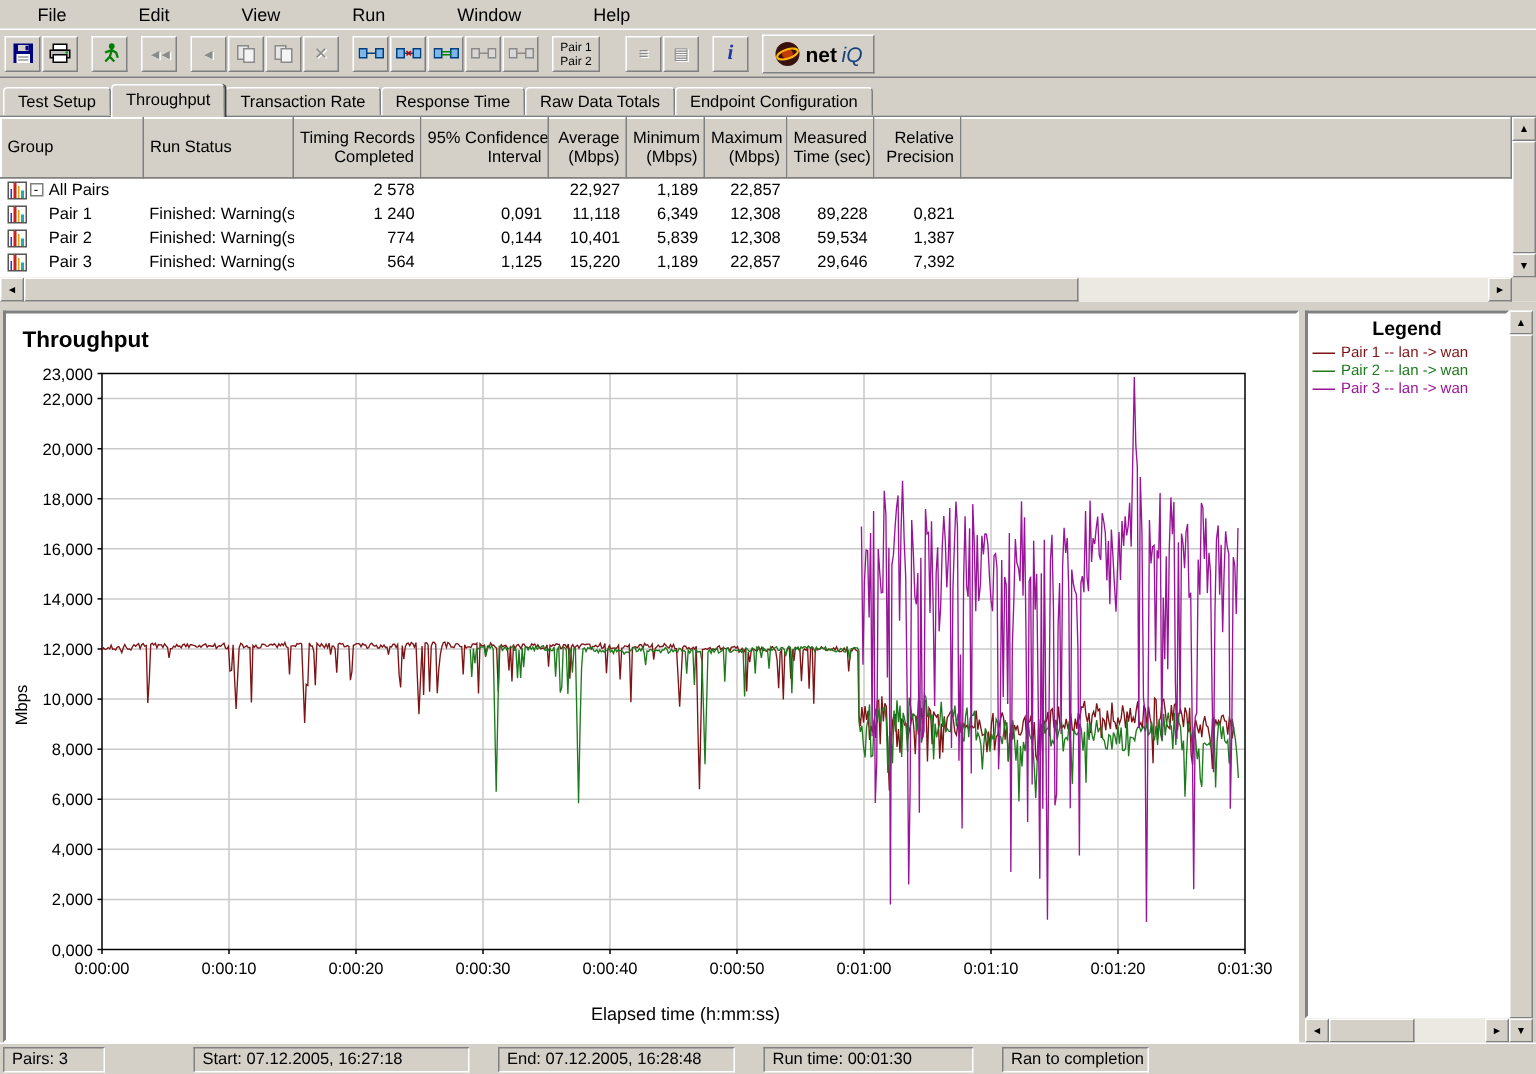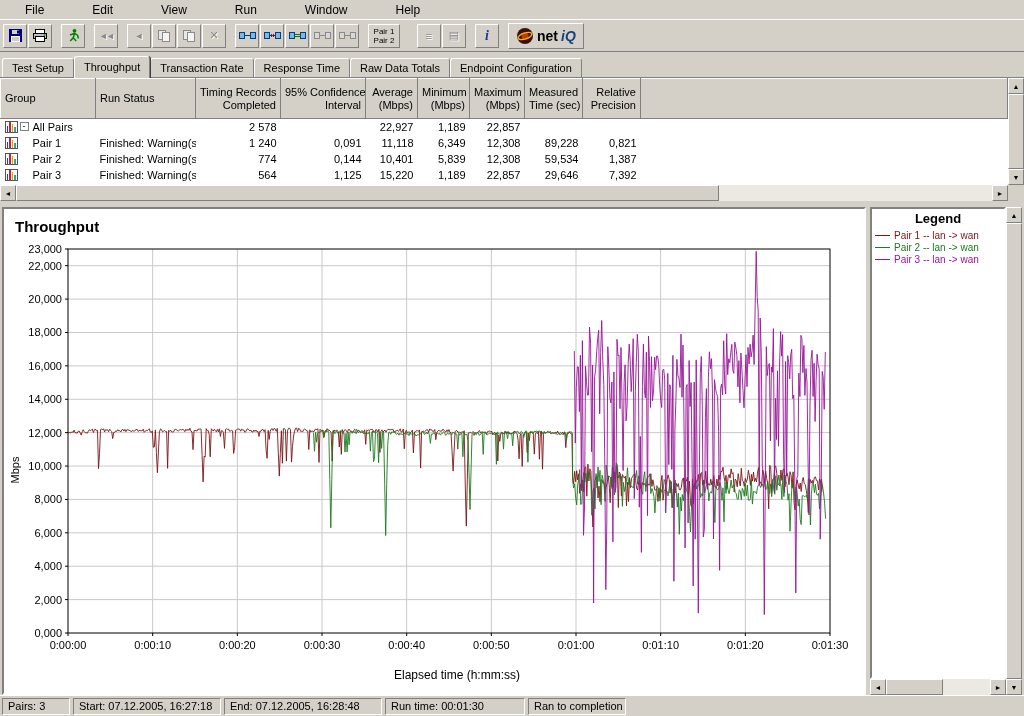--- a/index.html
+++ b/index.html
@@ -15,21 +15,21 @@
   .toolbar{height:33px;display:flex;align-items:center;padding:2px 3px;border-top:1px solid #fff;border-bottom:1px solid #808080;gap:1px}
   .tb{width:24px;height:24px;background:#d4d0c8;border:1px solid;border-color:#fff #808080 #808080 #fff;display:inline-flex;align-items:center;justify-content:center;font-size:10px;padding:0;flex:none;cursor:default}
   .tb.pressed{border-color:#808080 #fff #fff #808080;background:#dedad2}
   .tb.txt{width:27px;font-size:10px;letter-spacing:0}
   .tb .dis{color:#8a8a8a;text-shadow:1px 1px 0 #fff;font-size:9px}
   .tbgap{width:7px;flex:none}
   .pairsel{width:32px;height:24px;font-size:8px;line-height:9px;flex-direction:column}
   .infobtn{font-family:"Liberation Serif","DejaVu Serif",serif;font-weight:bold;font-style:italic;color:#2038a0;font-size:14px}
   .logo{height:26px;padding:0 7px;border:1px solid;border-color:#fff #808080 #808080 #fff;display:inline-flex;align-items:center;gap:3px;flex:none;background:#d4d0c8}
   .logo .t1{font-weight:bold;font-size:14px;color:#000}
-  .logo .t2{font-weight:bold;font-style:italic;font-size:14px;color:#16417c}
+  .logo .t2{font-weight:normal;font-style:italic;font-size:14px;color:#16417c}
 
   
   .tabstrip{height:25px;display:flex;align-items:flex-end;padding-left:2px}
   .tab{height:19px;line-height:18px;padding:0 9px;background:#d4d0c8;border:1px solid #808080;border-bottom:none;border-top-color:#fff;border-left-color:#fff;border-top-left-radius:3px;border-top-right-radius:3px;font-size:11px;cursor:default;white-space:nowrap}
   .tab.active{height:22px;line-height:21px;position:relative;z-index:3;margin-bottom:-1px;box-shadow:1px 0 0 #404040}
 
   
   .table-region{height:124px;background:#fff;border-top:1px solid #808080;display:grid;grid-template-columns:1fr 16px;grid-template-rows:1fr 16px}
   .table-wrap{overflow:hidden;background:#fff}
   table{border-collapse:collapse;table-layout:fixed;width:100%}
@@ -63,21 +63,21 @@
   .chart-xlabel{text-align:center;font-size:12px;padding-left:46px}
   .right-col{width:152px;display:grid;grid-template-columns:1fr 16px;grid-template-rows:1fr 16px;flex:none}
   .legend-panel{background:#fff;border:2px solid;border-color:#808080 #fff #fff #808080;overflow:hidden;grid-row:1;grid-column:1}
   .legend-title{font-weight:bold;font-size:13px;text-align:center;padding:2px 0 3px 0}
   .legend-item{display:flex;align-items:center;gap:4px;padding:1px 1px 0 3px;font-size:10px;white-space:nowrap}
   .legend-swatch{width:15px;height:0;border-top:1px solid;flex:none}
   .rc-vscroll{grid-row:1/3;grid-column:2}
   .rc-hscroll{grid-row:2;grid-column:1}
 
   
-  .statusbar{height:21px;display:flex;align-items:center;gap:3px;padding:2px;border-top:1px solid #fff}
+  .statusbar{height:21px;display:flex;align-items:center;gap:19px;padding:2px;border-top:1px solid #fff}
   .stpanel{height:17px;line-height:15px;padding:0 5px;border:1px solid;border-color:#808080 #fff #fff #808080;white-space:nowrap;overflow:hidden;flex:none}
   .stfill{flex:1}
 </style>
 </head>
 <body>
 
 <div class="menubar">
     <span class="menu-item">File</span>
     <span class="menu-item">Edit</span>
     <span class="menu-item">View</span>
@@ -489,17 +489,17 @@
           <div class="sbthumbh" style="width:55%"></div>
         </div>
       <div class="sbbtn">►</div>
     </div>
   </div>
 </div>
 
 <div class="statusbar">
     <div class="stfill" style="order:99"></div>
     <div class="stpanel" style="width: 68px;">Pairs: 3</div>
-    <div class="stpanel" style="width: 148px;">Start: 07.12.2005, 16:27:18</div>
+    <div class="stpanel" style="width: 184px; margin-left: 40px;">Start: 07.12.2005, 16:27:18</div>
     <div class="stpanel" style="width: 158px;">End: 07.12.2005, 16:28:48</div>
     <div class="stpanel" style="width: 140px;">Run time: 00:01:30</div>
     <div class="stpanel" style="width: 98px;">Ran to completion</div>
   </div>
 
 </body></html>

